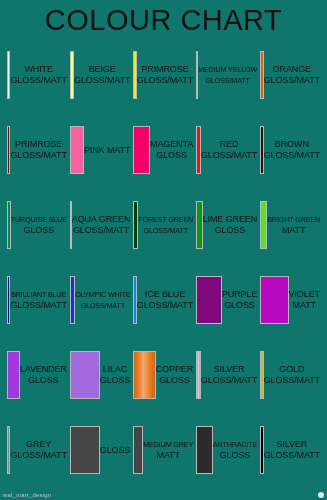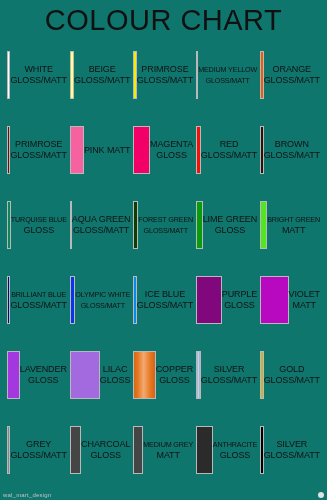--- a/index.html
+++ b/index.html
@@ -293,21 +293,20 @@
       <div class="swatch-cell">
         <div class="swatch-box" style="background: rgb(136, 136, 136);"></div>
         <div class="swatch-labels">
           <span class="swatch-name">GREY</span>
           <span class="swatch-finish">GLOSS/MATT</span>
         </div>
       </div>
       <div class="swatch-cell">
         <div class="swatch-box" style="background: rgb(69, 69, 69);"></div>
         <div class="swatch-labels">
-          <span class="swatch-name">CHARCOAL</span>
           <span class="swatch-finish">GLOSS</span>
         </div>
       </div>
       <div class="swatch-cell">
         <div class="swatch-box" style="background: rgb(69, 69, 69);"></div>
         <div class="swatch-labels">
           <span class="swatch-name small">MEDIUM GREY</span>
           <span class="swatch-finish">MATT</span>
         </div>
       </div>

